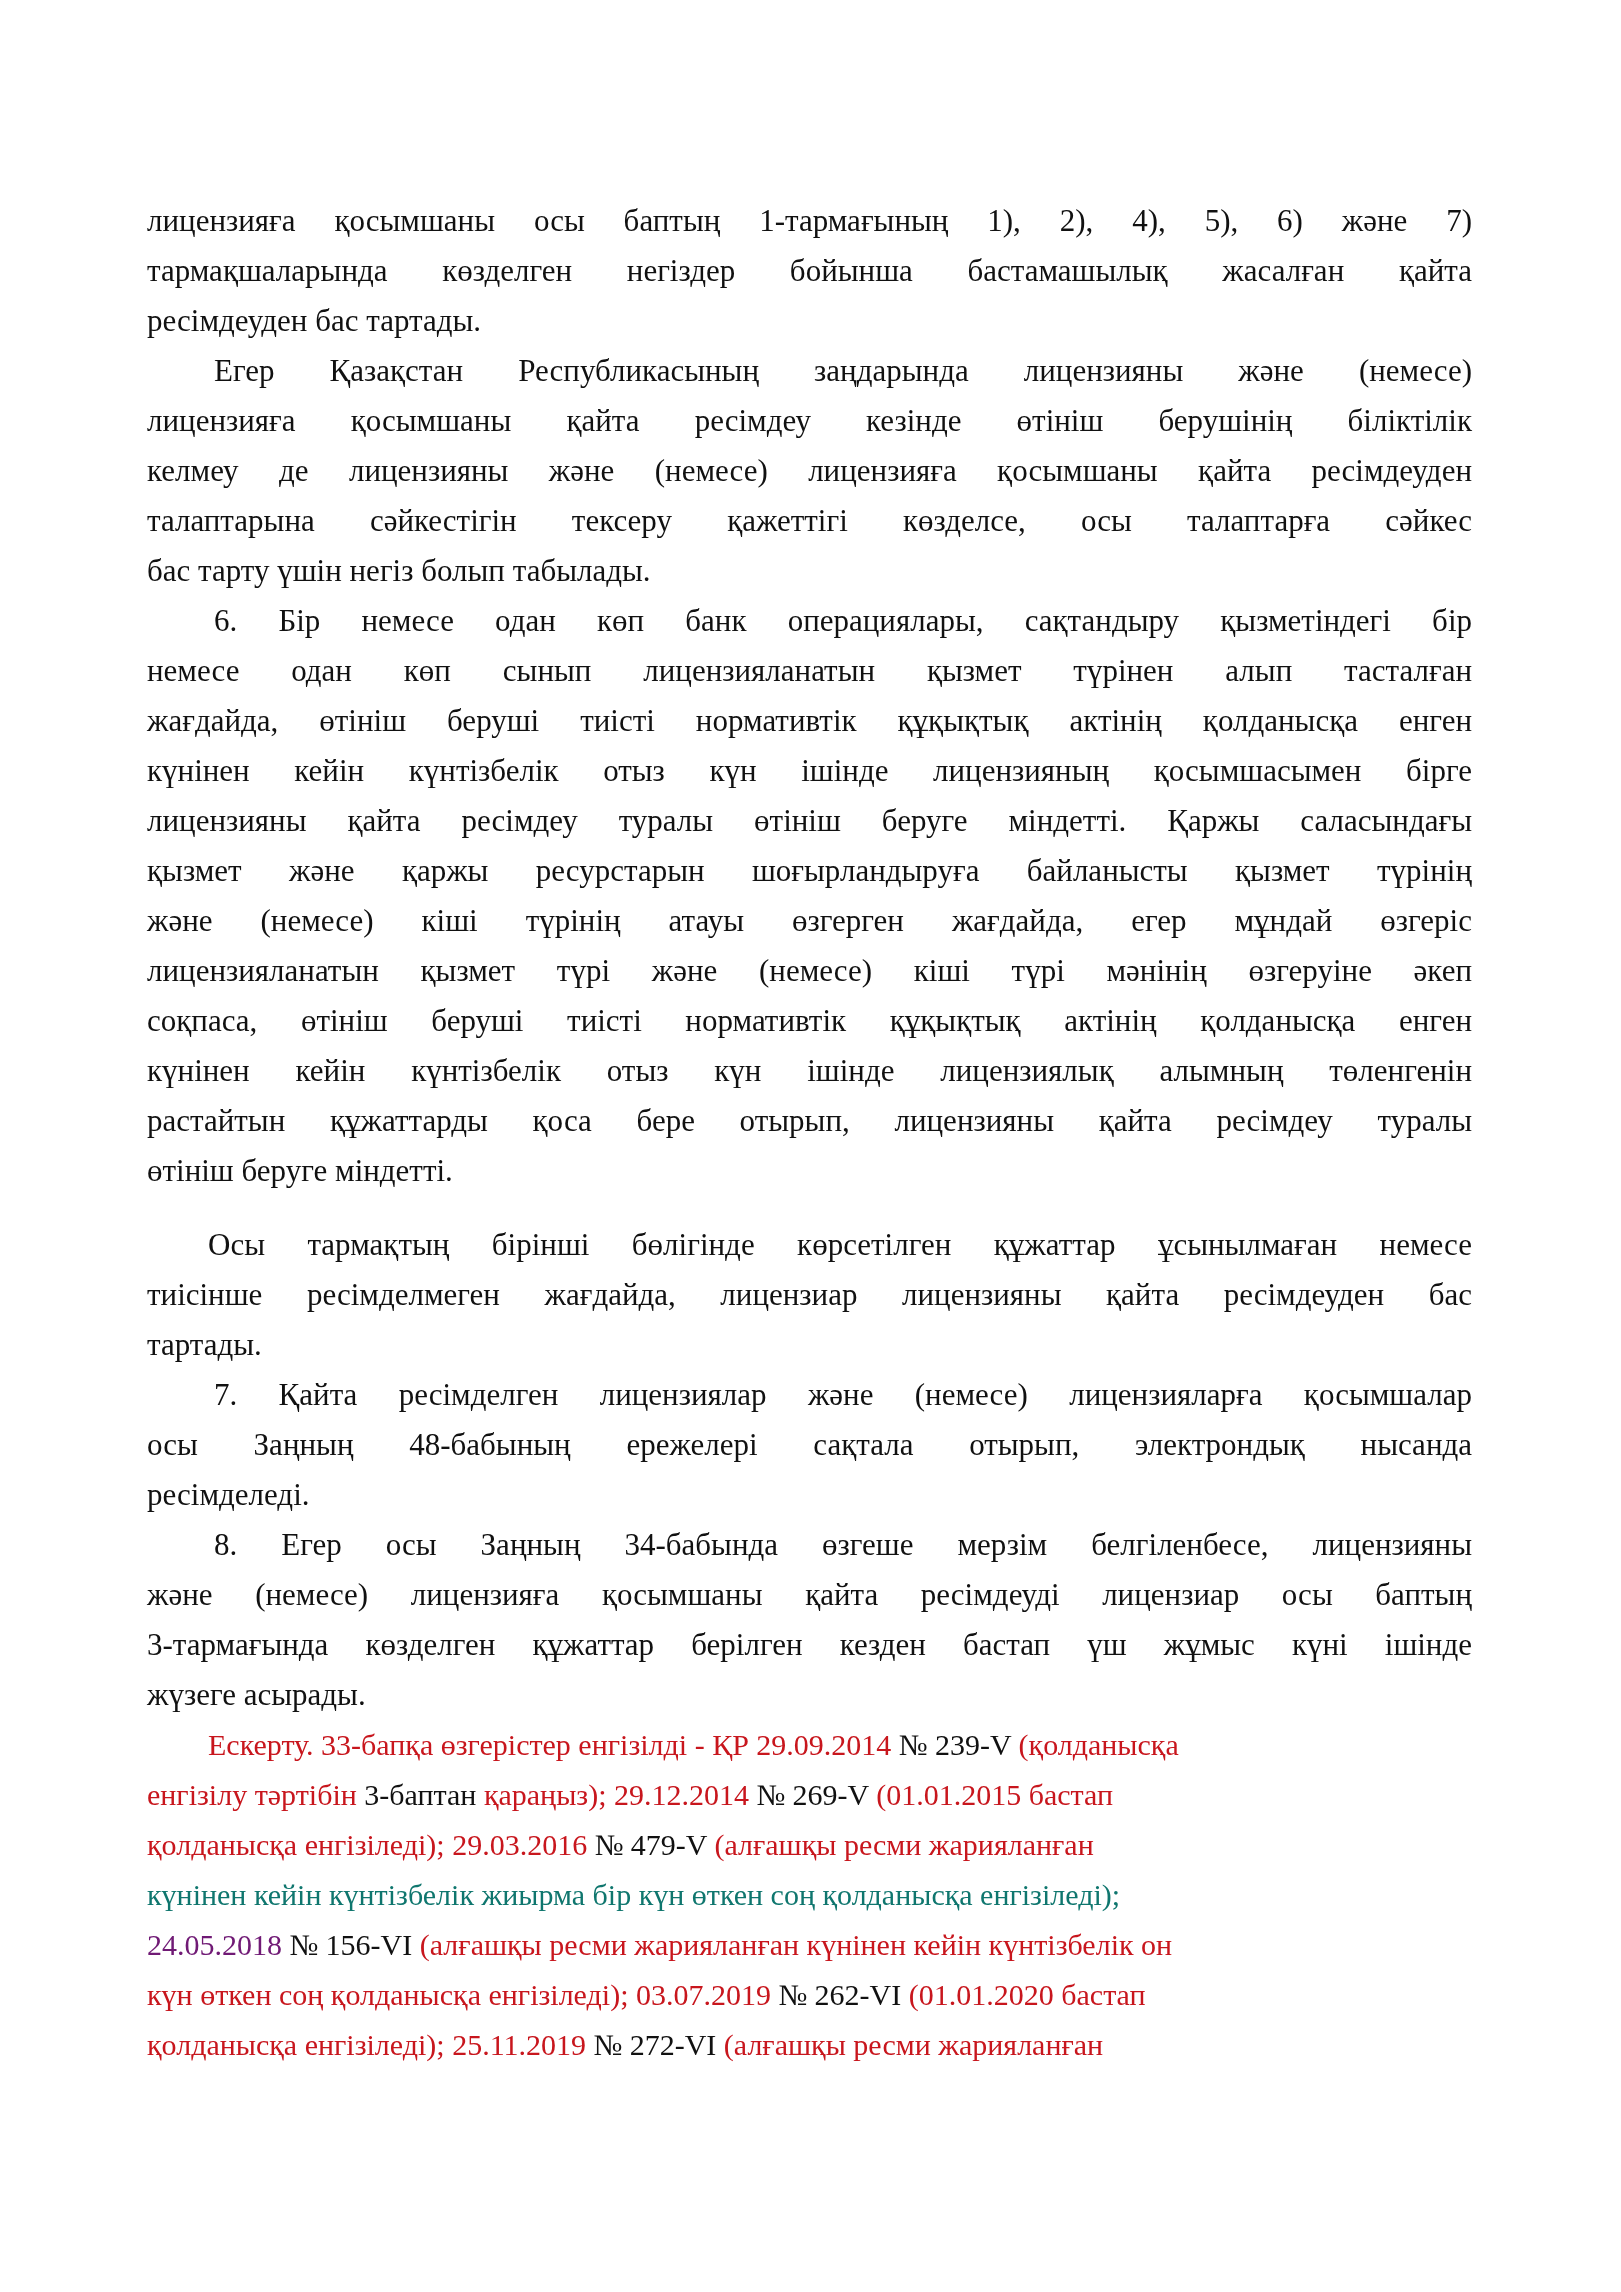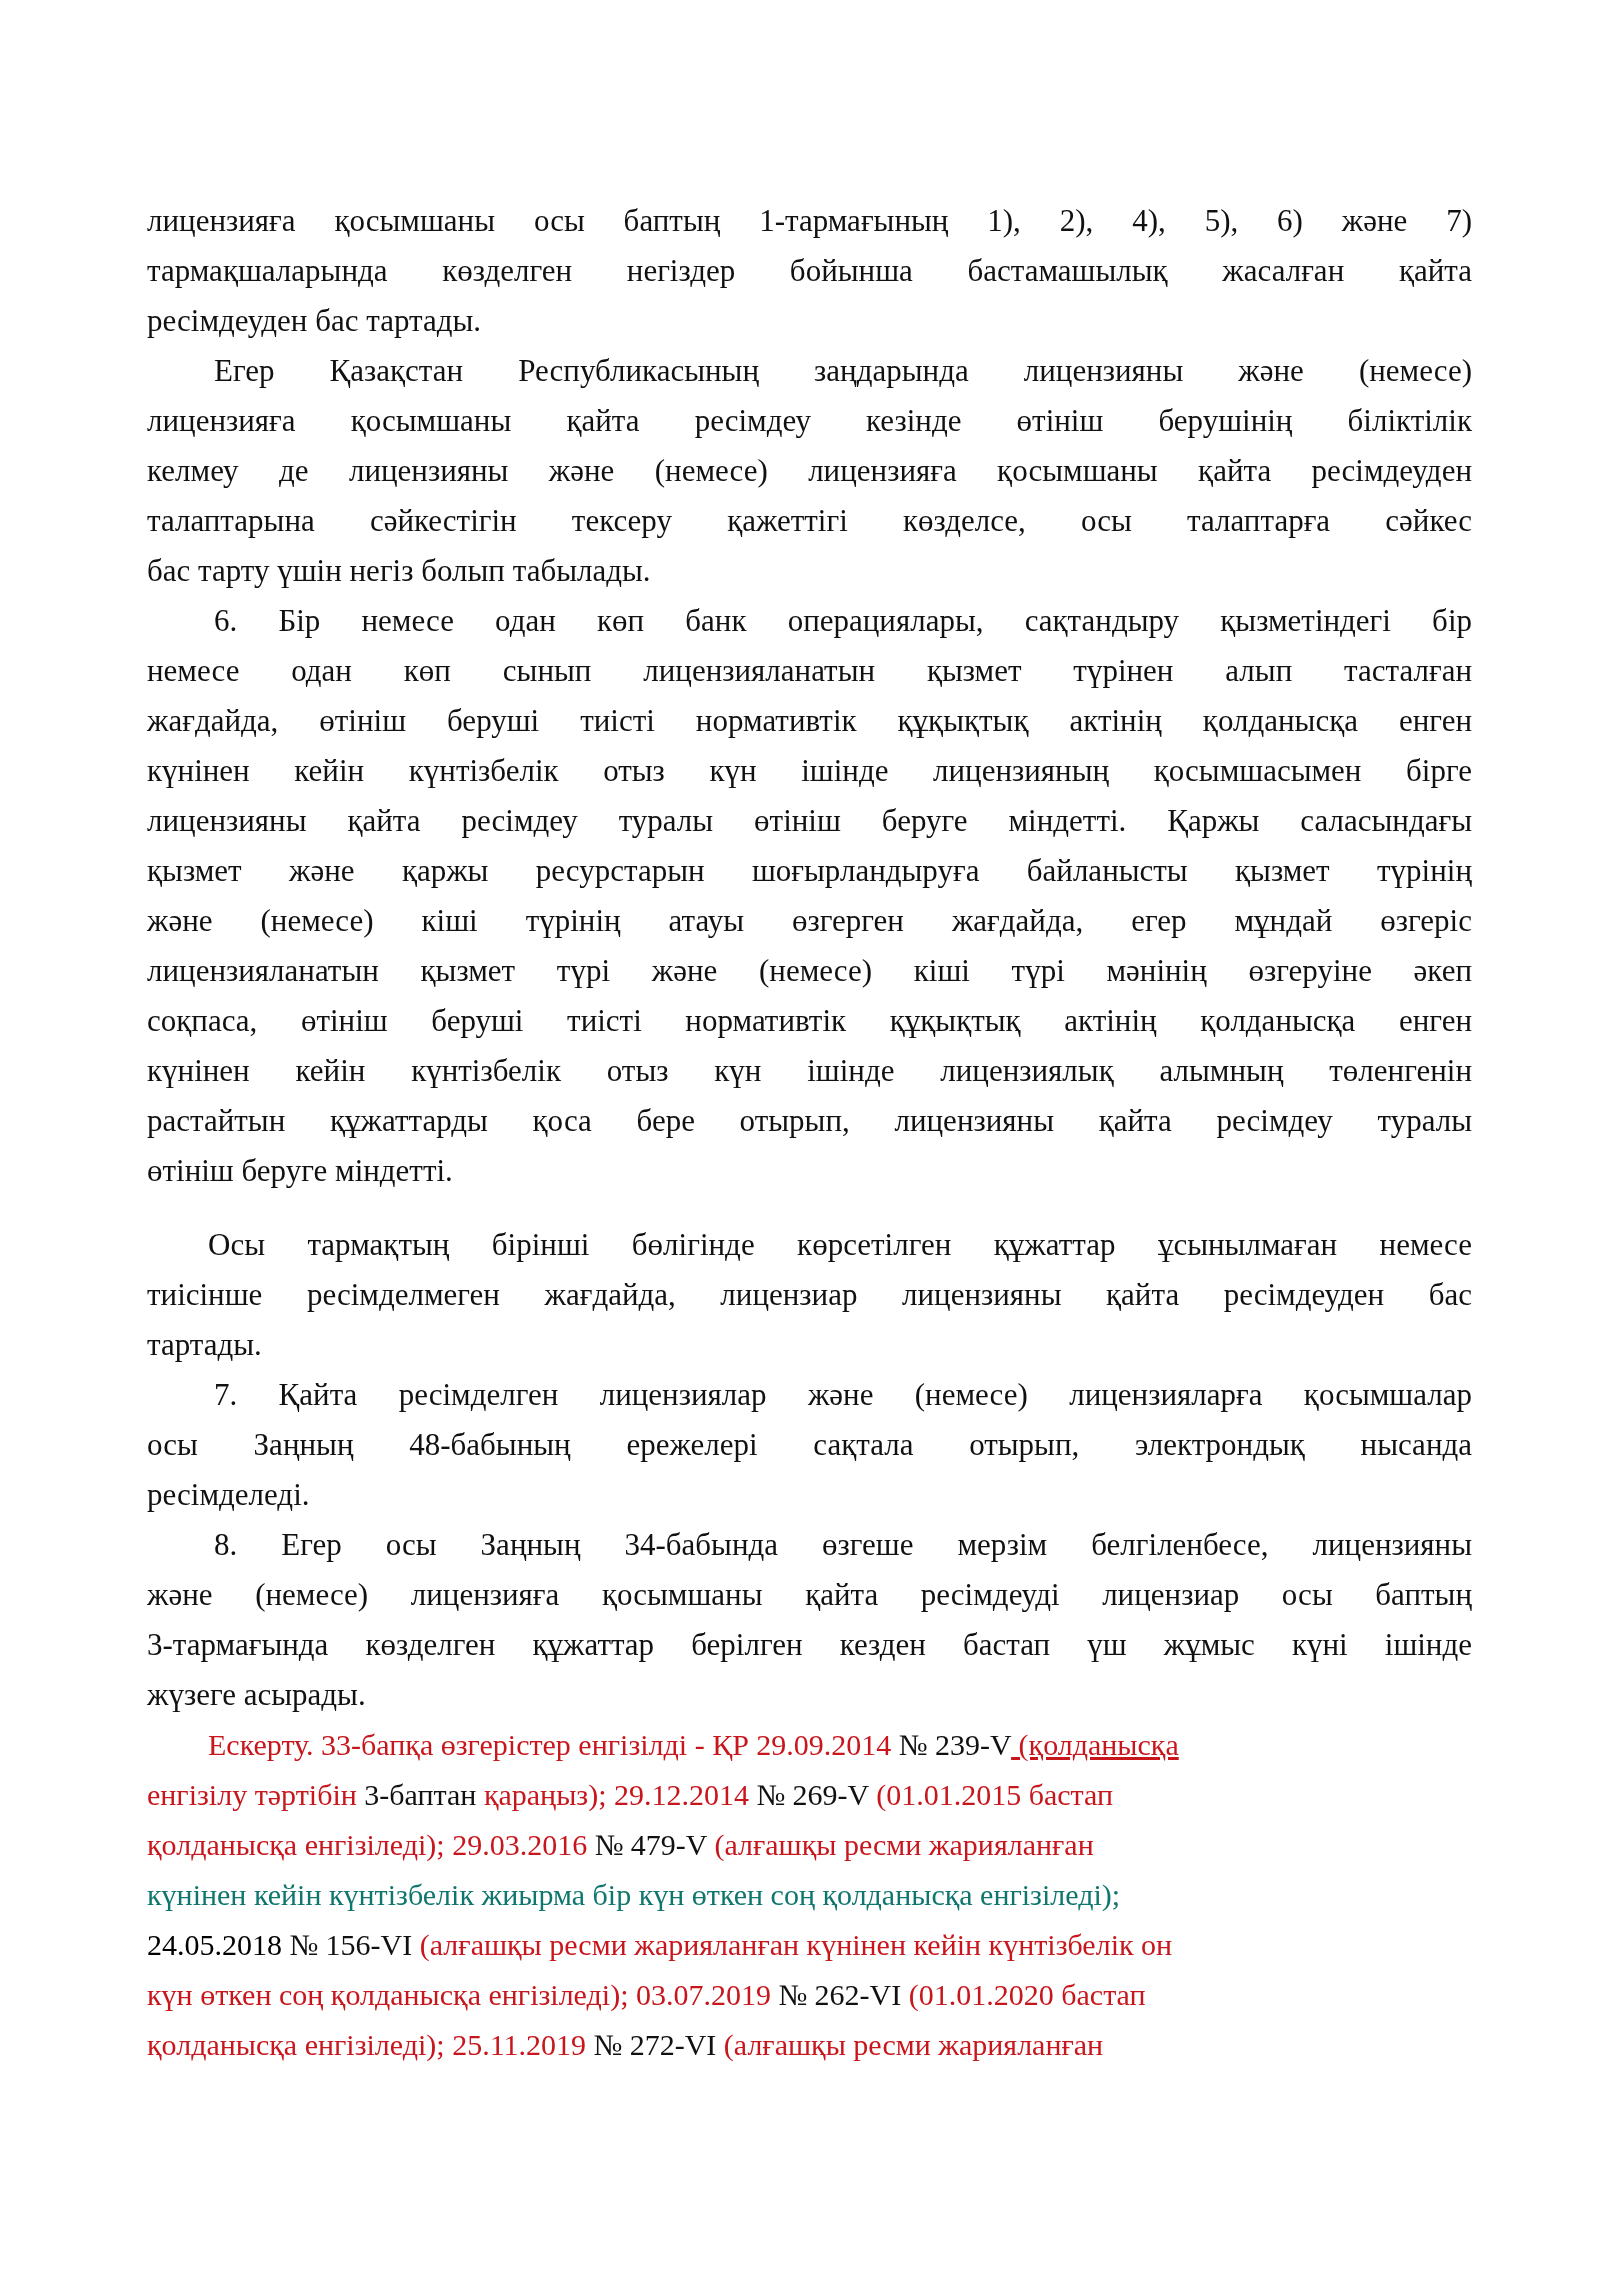--- a/index.html
+++ b/index.html
@@ -59,22 +59,22 @@
       <span style="display: block; text-align: justify; text-align-last: justify;">осы Заңның 48-бабының ережелері сақтала отырып, электрондық нысанда</span>
       <span style="display: block; text-align: left; text-align-last: left;">ресімделеді.</span>
     </p>
   <p>
       <span style="display: block; text-align: justify; text-align-last: justify; padding-left: 67px;">8. Егер осы Заңның 34-бабында өзгеше мерзім белгіленбесе, лицензияны</span>
       <span style="display: block; text-align: justify; text-align-last: justify;">және (немесе) лицензияға қосымшаны қайта ресімдеуді лицензиар осы баптың</span>
       <span style="display: block; text-align: justify; text-align-last: justify;">3-тармағында көзделген құжаттар берілген кезден бастап үш жұмыс күні ішінде</span>
       <span style="display: block; text-align: left; text-align-last: left;">жүзеге асырады.</span>
     </p>
   <p class="note">
-      <span style="display: block; padding-left: 61px;"><span class="red" style="color: rgb(200, 22, 29);">Ескерту. 33-бапқа өзгерістер енгізілді - ҚР 29.09.2014 </span><span class="black" style="color: rgb(17, 17, 17);">№ 239-V</span><span class="red" style="color: rgb(200, 22, 29); text-decoration: underline;"> (қолданысқа</span></span>
+      <span style="display: block; padding-left: 61px;"><span class="red" style="color: rgb(200, 22, 29);">Ескерту. 33-бапқа өзгерістер енгізілді - ҚР 29.09.2014 </span><span class="black" style="color: rgb(17, 17, 17);">№ 239-V</span><span class="red" style="color: rgb(200, 22, 29);"> (қолданысқа</span></span>
       <span style="display: block;"><span class="red" style="color: rgb(200, 22, 29);">енгізілу тәртібін </span><span class="black" style="color: rgb(17, 17, 17);">3-баптан</span><span class="red" style="color: rgb(200, 22, 29);"> қараңыз); 29.12.2014 </span><span class="black" style="color: rgb(17, 17, 17);">№ 269-V</span><span class="red" style="color: rgb(200, 22, 29);"> (01.01.2015 бастап</span></span>
       <span style="display: block;"><span class="red" style="color: rgb(200, 22, 29);">қолданысқа енгізіледі); 29.03.2016 </span><span class="black" style="color: rgb(17, 17, 17);">№ 479-V</span><span class="red" style="color: rgb(200, 22, 29);"> (алғашқы ресми жарияланған</span></span>
       <span style="display: block;"><span class="red" style="color: #0f766e;">күнінен кейін күнтізбелік жиырма бір күн өткен соң қолданысқа енгізіледі);</span></span>
-      <span style="display: block;"><span class="red" style="color: #000000;">24.05.2018 </span><span class="black" style="color: rgb(17, 17, 17);">№ 156-VI</span><span class="red" style="color: rgb(200, 22, 29);"> (алғашқы ресми жарияланған күнінен кейін күнтізбелік он</span></span>
+      <span style="display: block;"><span class="red" style="color: #701a75;">24.05.2018 </span><span class="black" style="color: rgb(17, 17, 17);">№ 156-VI</span><span class="red" style="color: rgb(200, 22, 29);"> (алғашқы ресми жарияланған күнінен кейін күнтізбелік он</span></span>
       <span style="display: block;"><span class="red" style="color: rgb(200, 22, 29);">күн өткен соң қолданысқа енгізіледі); 03.07.2019 </span><span class="black" style="color: rgb(17, 17, 17);">№ 262-VI</span><span class="red" style="color: rgb(200, 22, 29);"> (01.01.2020 бастап</span></span>
       <span style="display: block;"><span class="red" style="color: rgb(200, 22, 29);">қолданысқа енгізіледі); 25.11.2019 </span><span class="black" style="color: rgb(17, 17, 17);">№ 272-VI</span><span class="red" style="color: rgb(200, 22, 29);"> (алғашқы ресми жарияланған</span></span>
     </p>
 </div>
 
 
 </body></html>

